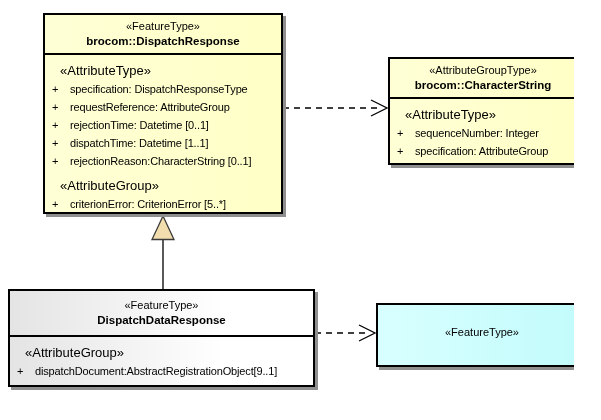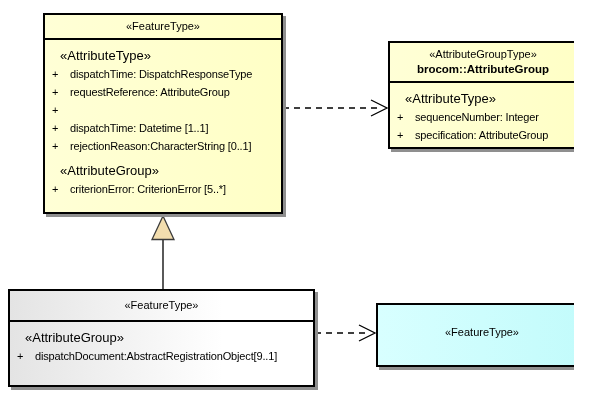--- a/index.html
+++ b/index.html
@@ -105,71 +105,74 @@
 
     <g stroke="#000000" stroke-width="1.3" fill="none">
       <line x1="315" y1="333" x2="366" y2="333" stroke-dasharray="6,5"></line>
       <path d="M359 325 L375 333 L359 341"></path>
     </g>
   </svg>
 
   <div class="uml-class fill-yellow" style="left:43px; top:13px; width:240px; height:201px;">
     <div class="title">
       <span class="stereotype">«FeatureType»</span>
+      <span class="class-name">brocom::DispatchResponse</span>
     </div>
     <div class="class-body">
       <div class="section-header">«AttributeType»</div>
       <div class="attr-row">
         <span class="attr-vis">+</span>
-        <span class="attr-text">dispatchTime: DispatchResponseType</span>
+        <span class="attr-text">specification: DispatchResponseType</span>
       </div>
       <div class="attr-row">
         <span class="attr-vis">+</span>
         <span class="attr-text">requestReference: AttributeGroup</span>
       </div>
       <div class="attr-row">
         <span class="attr-vis">+</span>
+        <span class="attr-text">rejectionTime: Datetime [0..1]</span>
       </div>
       <div class="attr-row">
         <span class="attr-vis">+</span>
         <span class="attr-text">dispatchTime: Datetime [1..1]</span>
       </div>
       <div class="attr-row">
         <span class="attr-vis">+</span>
         <span class="attr-text">rejectionReason:CharacterString [0..1]</span>
       </div>
       <div class="section-header">«AttributeGroup»</div>
       <div class="attr-row">
         <span class="attr-vis">+</span>
         <span class="attr-text">criterionError: CriterionError [5..*]</span>
       </div>
     </div>
   </div>
 
-  <div class="uml-class fill-yellow" style="left:388px; top:41px; width:190px; height:108px;">
+  <div class="uml-class fill-yellow" style="left:388px; top:57px; width:190px; height:108px;">
     <div class="title">
       <span class="stereotype">«AttributeGroupType»</span>
-      <span class="class-name">brocom::AttributeGroup</span>
+      <span class="class-name">brocom::CharacterString</span>
     </div>
     <div class="class-body">
       <div class="section-header">«AttributeType»</div>
       <div class="attr-row">
         <span class="attr-vis">+</span>
         <span class="attr-text">sequenceNumber: Integer</span>
       </div>
       <div class="attr-row">
         <span class="attr-vis">+</span>
         <span class="attr-text">specification: AttributeGroup</span>
       </div>
     </div>
   </div>
 
   <div class="uml-class fill-gray" style="left:8px; top:289px; width:307px; height:98px;">
     <div class="title" style="padding:7px 2px;">
       <span class="stereotype">«FeatureType»</span>
+      <span class="class-name">DispatchDataResponse</span>
     </div>
     <div class="class-body">
       <div class="section-header">«AttributeGroup»</div>
       <div class="attr-row">
         <span class="attr-vis">+</span>
         <span class="attr-text">dispatchDocument:AbstractRegistrationObject[9..1]</span>
       </div>
     </div>
   </div>
 

